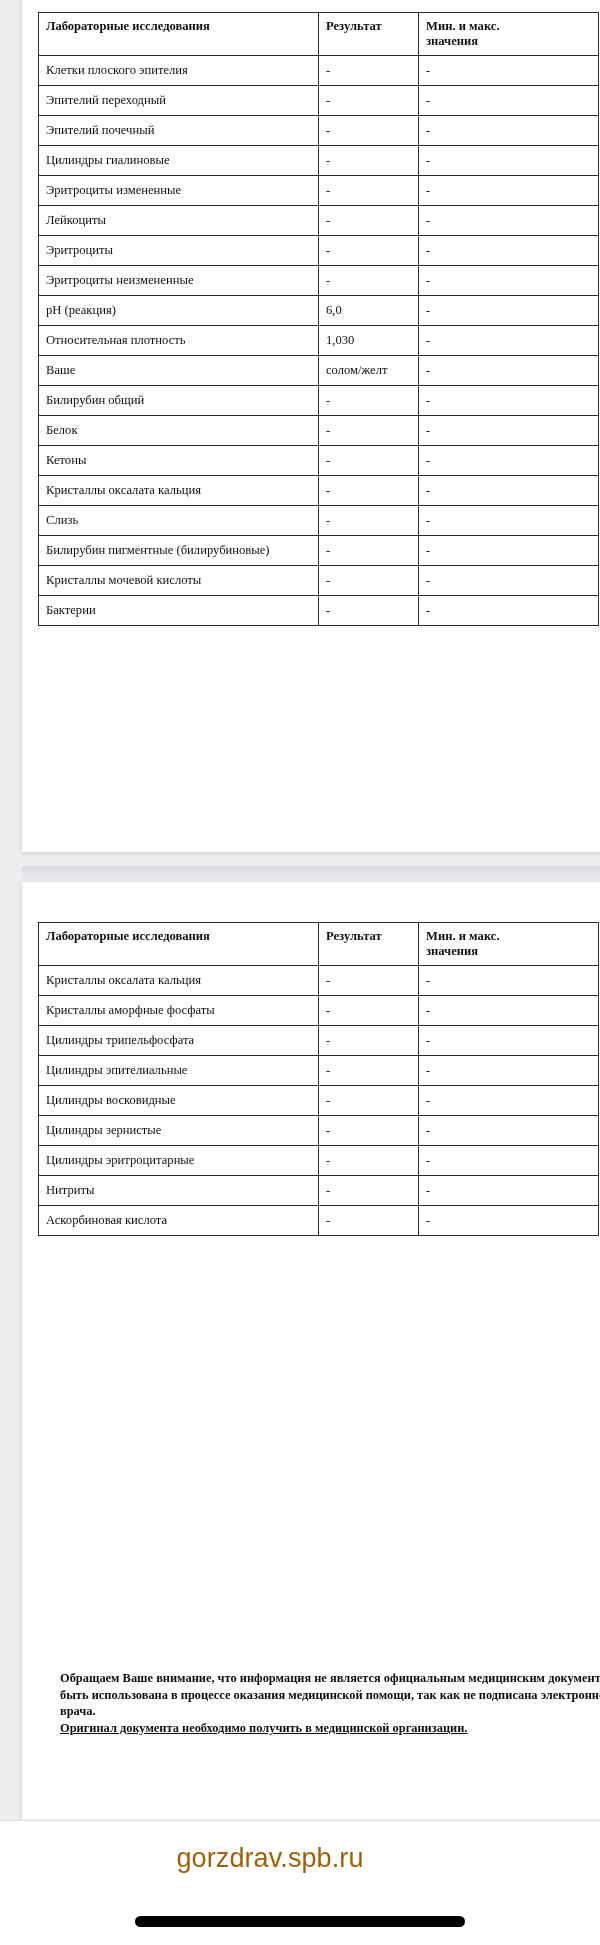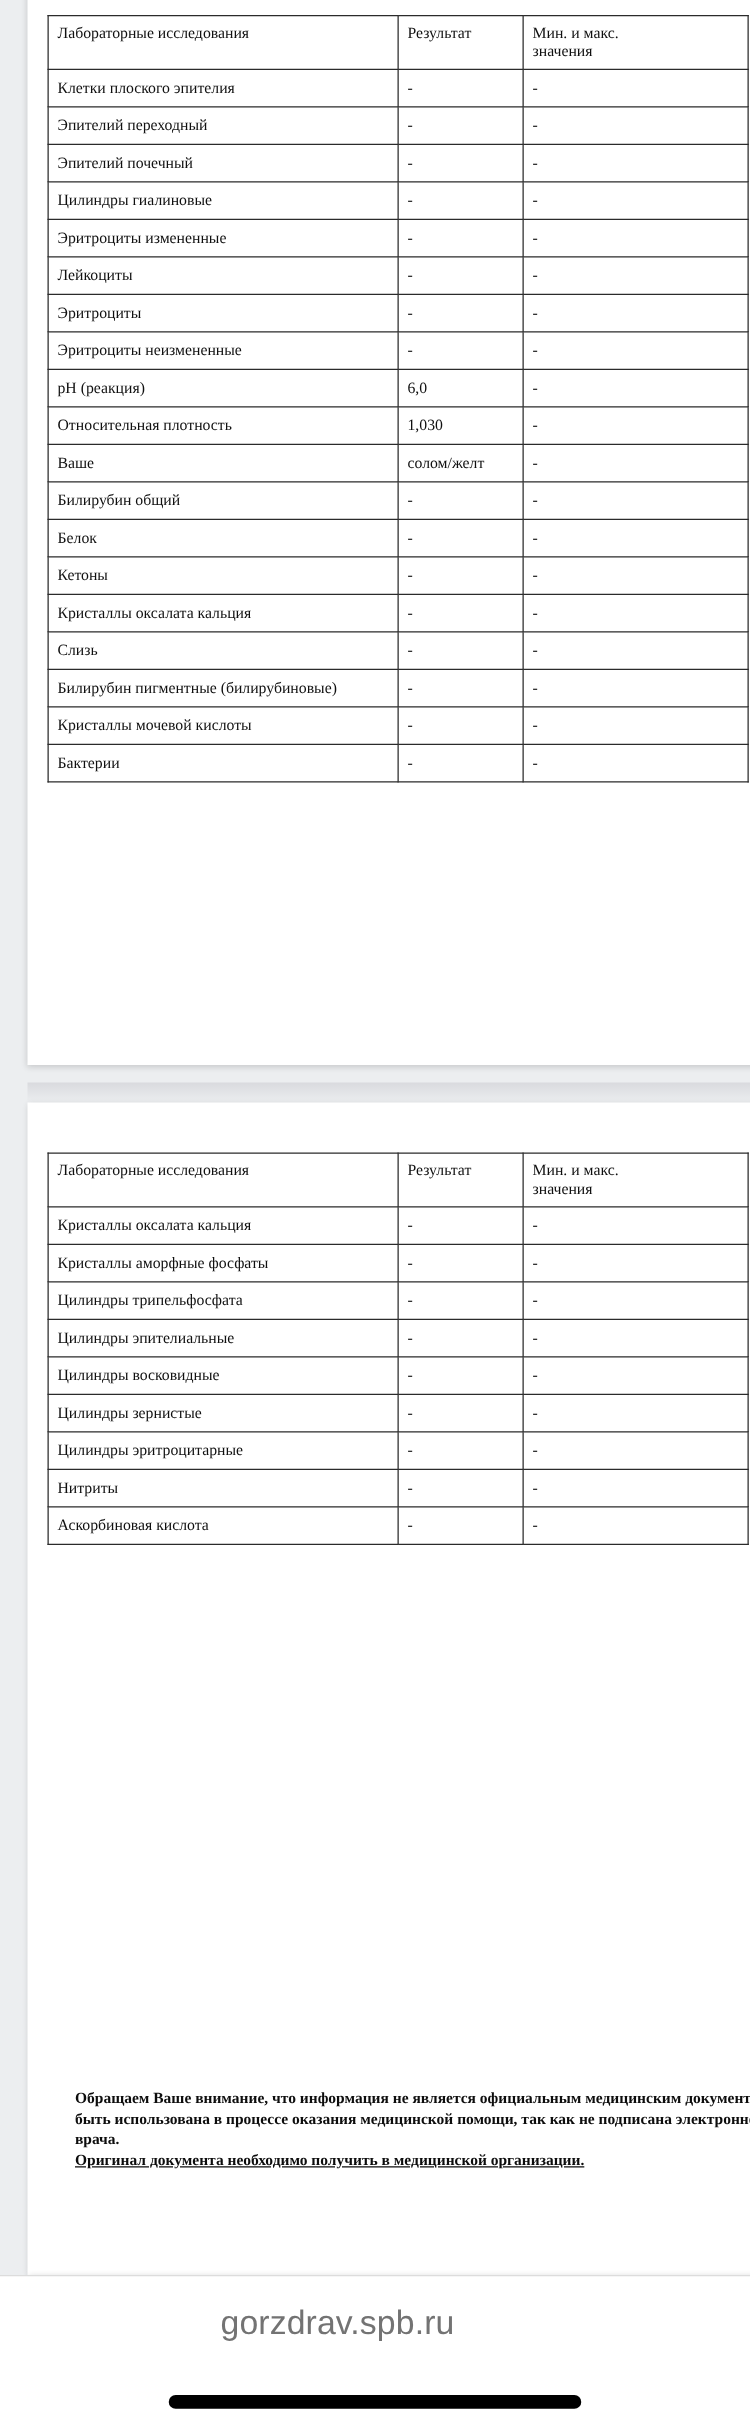--- a/index.html
+++ b/index.html
@@ -36,21 +36,21 @@
     padding:6px 7px;
     font-size:12.6px;
     line-height:1.18;
     color:#101010;
     vertical-align:middle;
     text-align:left;
     font-weight:normal;
     height:30px;
   }
   table.lab th {
-    font-weight:normal;
+    font-weight:bold;
     font-size:12.6px;
     vertical-align:top;
     height:42px;
   }
   col.c-name   { width:280px; }
   col.c-result { width:100px; }
   col.c-range  { width:180px; }
 
   #table-1 { position:absolute; top:12px; left:0; }
   #table-2 { position:absolute; top:922px; left:0; }
@@ -74,21 +74,21 @@
     width:600px; height:125px;
     background:#ffffff;
     border-top:1px solid #dcdcdc;
   }
   .url-text {
     position:absolute;
     top:22px; left:0; width:540px;
     text-align:center;
     font-family:"Liberation Sans", sans-serif;
     font-size:27px;
-    color:#737373;
+    color:#a16207;
     letter-spacing:.1px;
     white-space:nowrap;
     overflow:hidden;
   }
   .home-indicator {
     position:absolute;
     bottom:18px; left:50%;
     transform:translateX(-50%);
     width:330px; height:11px;
     background:#000;

